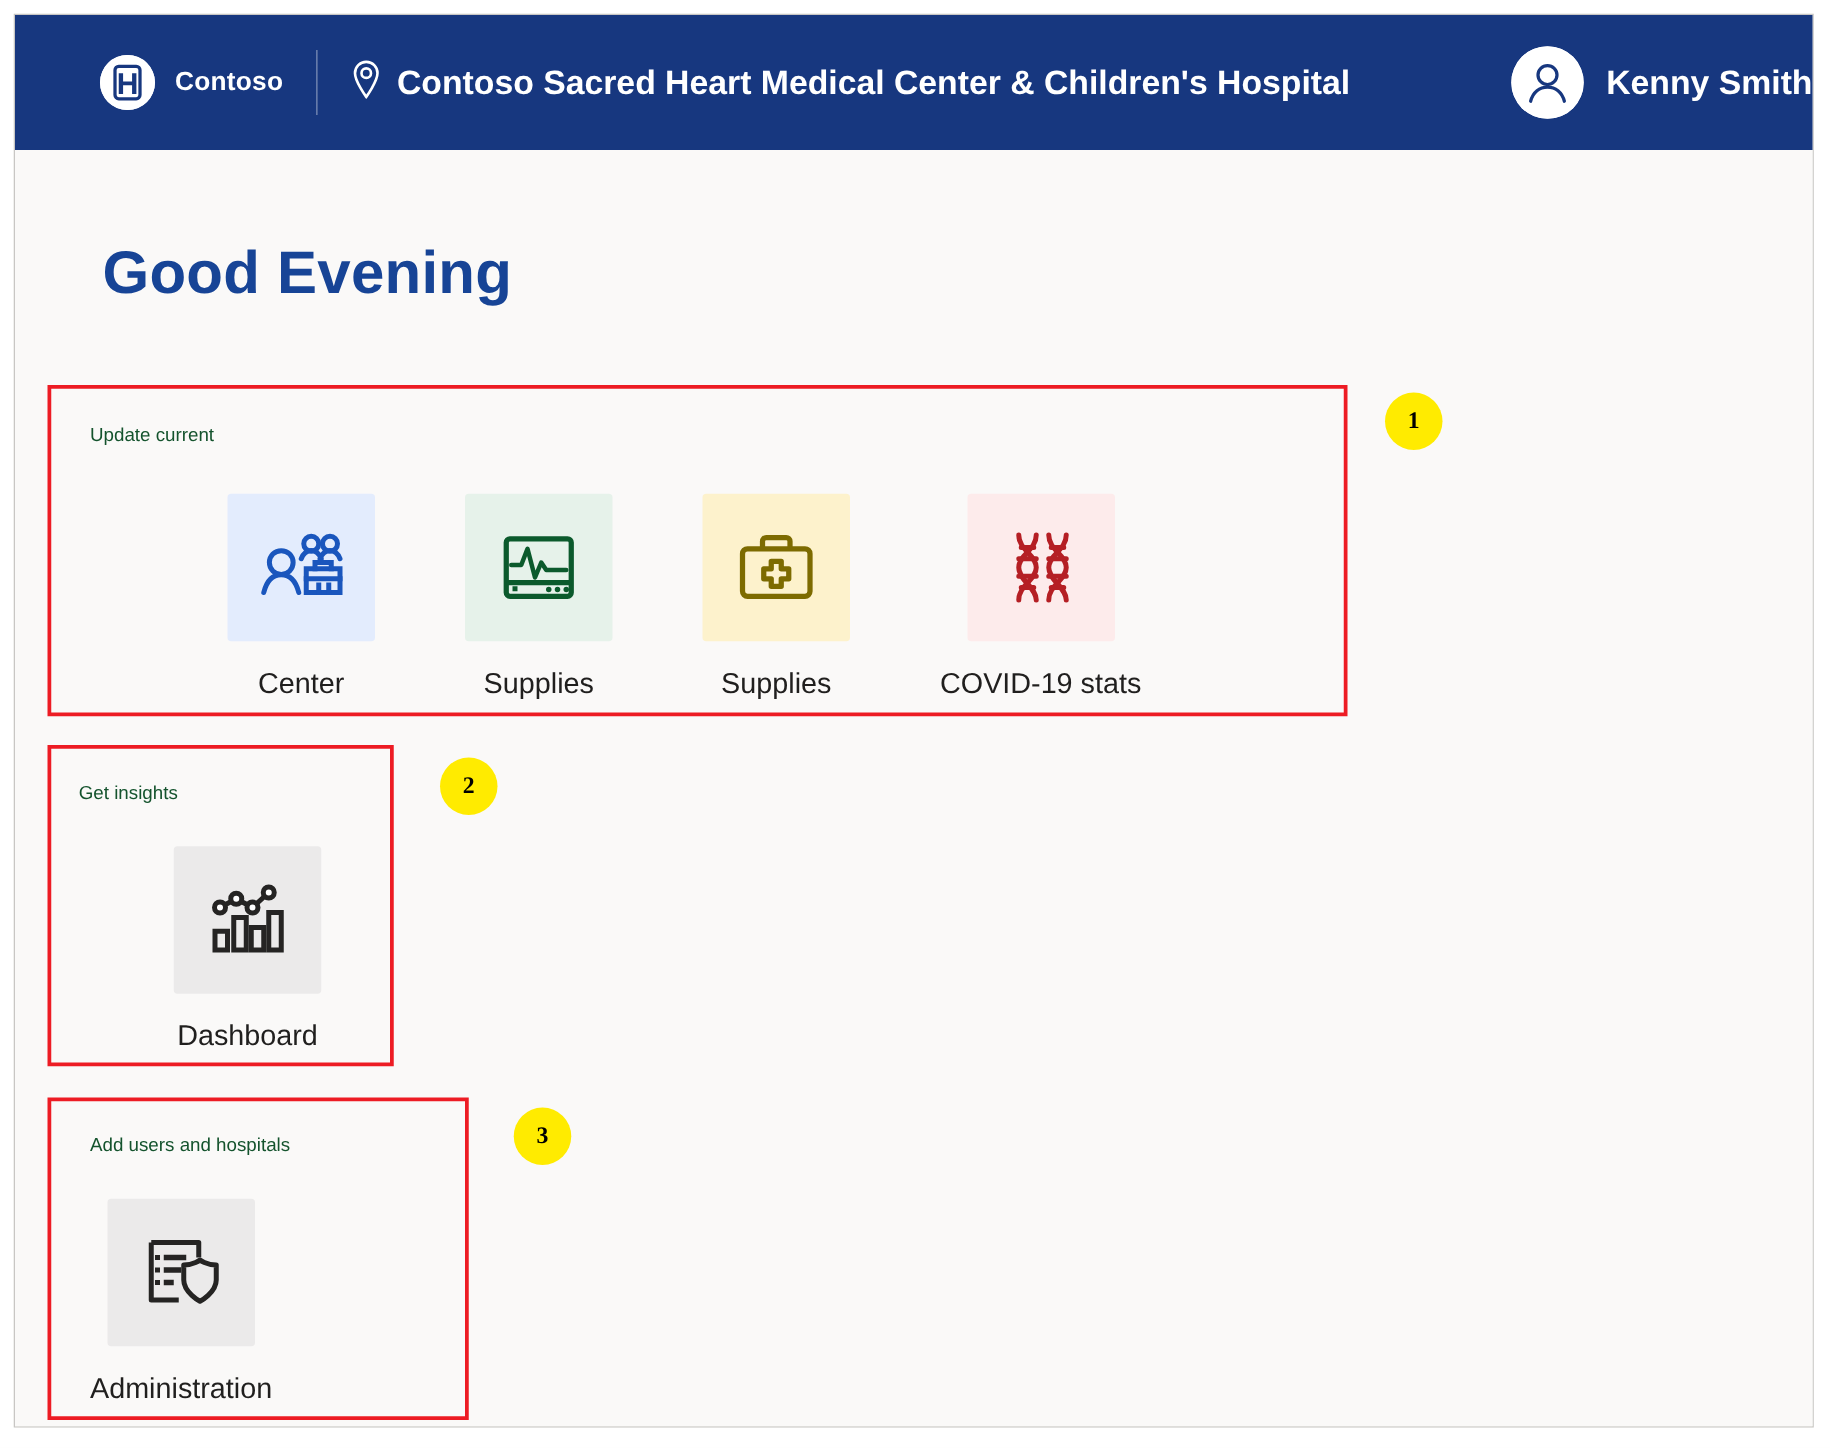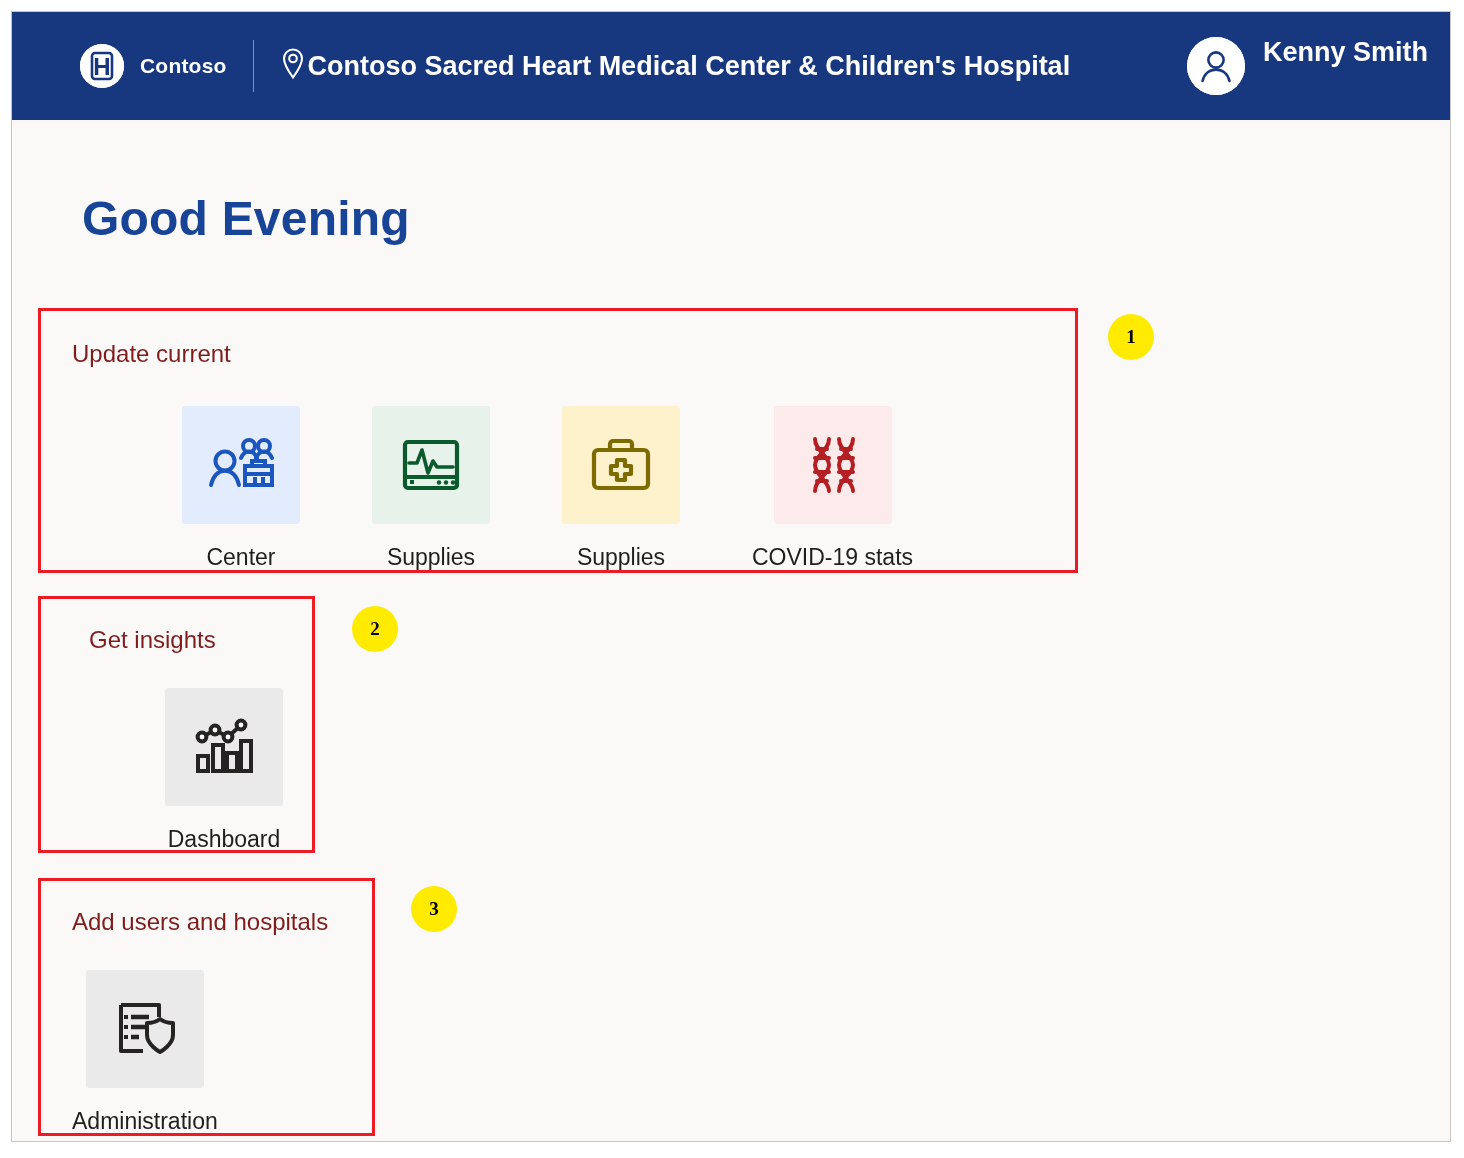--- a/index.html
+++ b/index.html
@@ -71,33 +71,33 @@
     width: 1px;
     height: 52px;
     background: rgba(255,255,255,.45);
     margin-left: 26px;
     margin-right: 26px;
   }
 
   .site {
     display: flex;
     align-items: center;
-    gap: 2px;
+    gap: 12px;
   }
   .site-name {
     color: #ffffff;
     font-size: 27px;
     font-weight: bold;
   }
 
   .user {
     display: flex;
+    align-items: center;
     gap: 18px;
     margin-left: auto;
-    margin-right: 22px;
   }
   .user-avatar {
     width: 58px;
     height: 58px;
     border-radius: 50%;
     background: #ffffff;
     display: flex;
     align-items: center;
     justify-content: center;
   }
@@ -122,22 +122,22 @@
     left: 70px;
     top: 71px;
     font-size: 48px;
     font-weight: bold;
     color: #174496;
     letter-spacing: .2px;
   }
 
   
   .section-title {
-    font-size: 24px;
-    color: #7f1d1d;
+    font-size: 15px;
+    color: #14532d;
     font-weight: normal;
   }
 
   .tiles-row { display: flex; }
 
   .tile {
     display: flex;
     flex-direction: column;
     align-items: center;
     cursor: pointer;
@@ -172,21 +172,21 @@
   }
   .sec-update .tiles-row {
     margin-top: 38px;
     margin-left: 110px;
     gap: 72px;
   }
 
   
   .sec-insights {
     position: absolute;
-    left: 55px;
+    left: 29px;
     top: 488px;
     width: 277px;
     height: 257px;
     padding: 18px 0 0 22px;
   }
   .sec-insights .tiles-row {
     margin-top: 34px;
     margin-left: 76px;
   }
 

